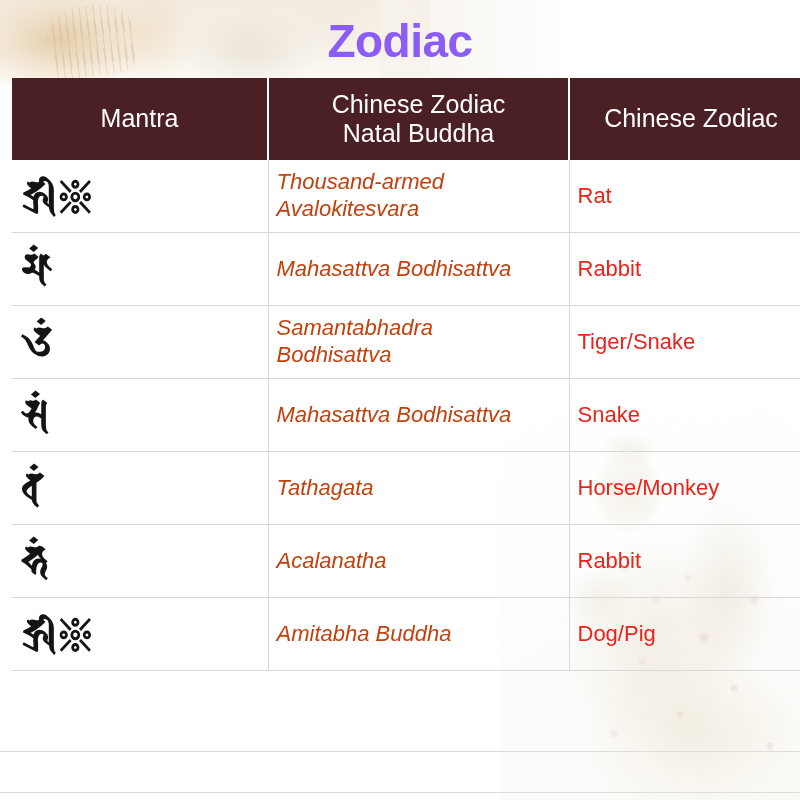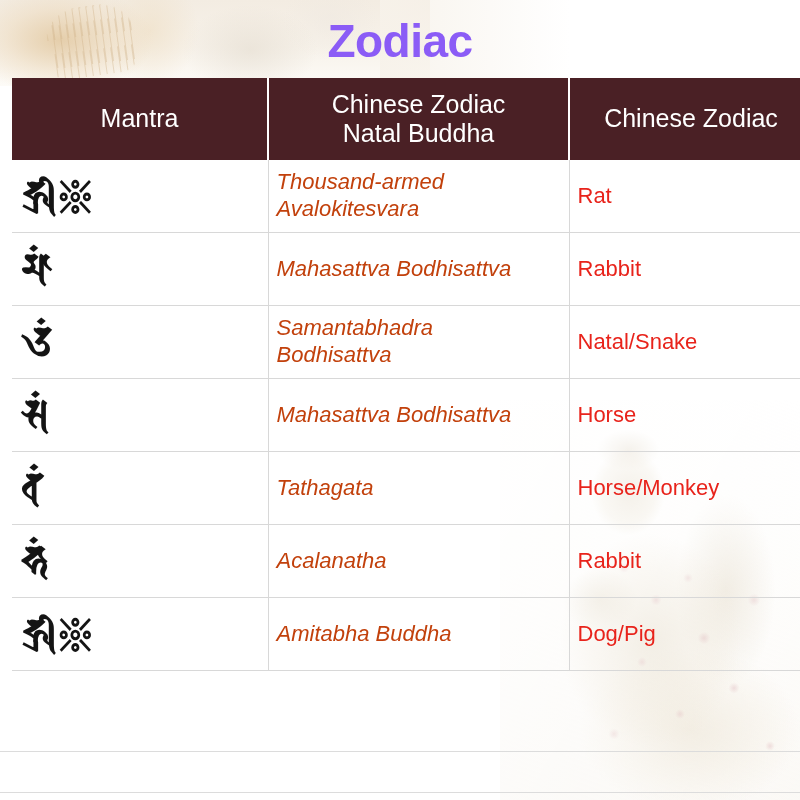--- a/index.html
+++ b/index.html
@@ -238,26 +238,26 @@
           <td class="cell-zodiac"><span>Rat</span></td>
         </tr>
         <tr>
           <td class="cell-mantra"><span class="mantra-glyph">𑖦𑖯𑖽</span></td>
           <td class="cell-buddha"><span>Mahasattva Bodhisattva</span></td>
           <td class="cell-zodiac"><span>Rabbit</span></td>
         </tr>
         <tr>
           <td class="cell-mantra"><span class="mantra-glyph">𑖄𑖽</span></td>
           <td class="cell-buddha"><span>Samantabhadra</span><br><span>Bodhisattva</span></td>
-          <td class="cell-zodiac"><span>Natal/Snake</span></td>
+          <td class="cell-zodiac"><span>Tiger/Snake</span></td>
         </tr>
         <tr>
           <td class="cell-mantra"><span class="mantra-glyph">𑖭𑖽</span></td>
           <td class="cell-buddha"><span>Mahasattva Bodhisattva</span></td>
-          <td class="cell-zodiac"><span>Horse</span></td>
+          <td class="cell-zodiac"><span>Snake</span></td>
         </tr>
         <tr>
           <td class="cell-mantra"><span class="mantra-glyph">𑖪𑖽</span></td>
           <td class="cell-buddha"><span>Tathagata</span></td>
           <td class="cell-zodiac"><span>Horse/Monkey</span></td>
         </tr>
         <tr>
           <td class="cell-mantra"><span class="mantra-glyph">𑖮𑖯𑖽</span></td>
           <td class="cell-buddha"><span>Acalanatha</span></td>
           <td class="cell-zodiac"><span>Rabbit</span></td>

